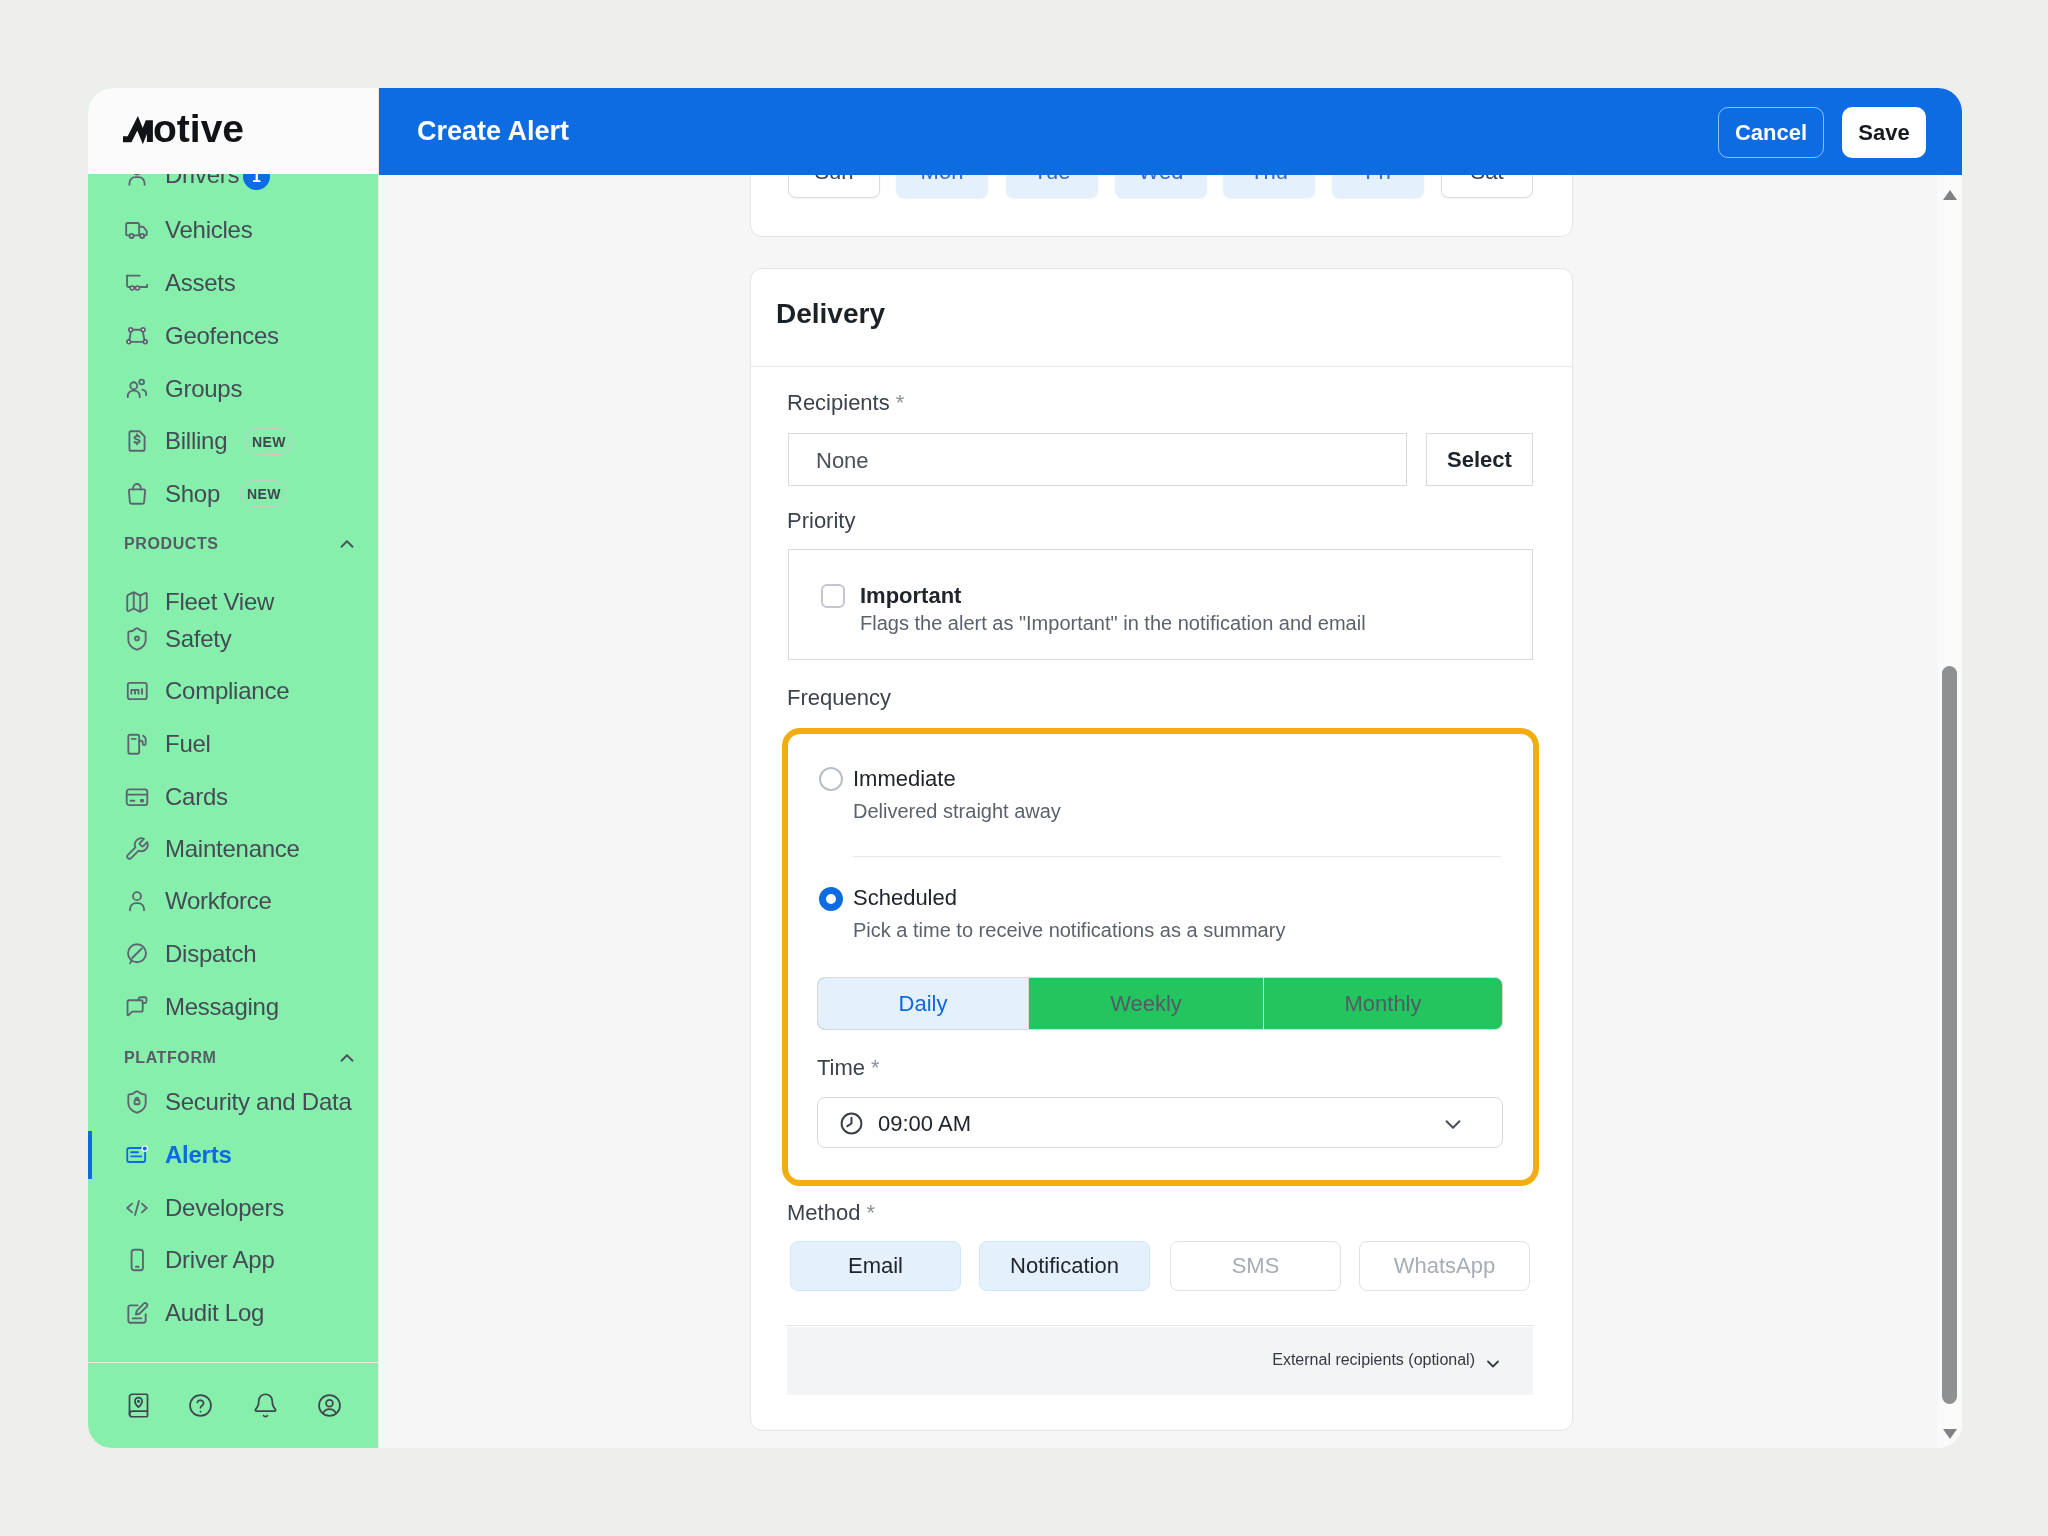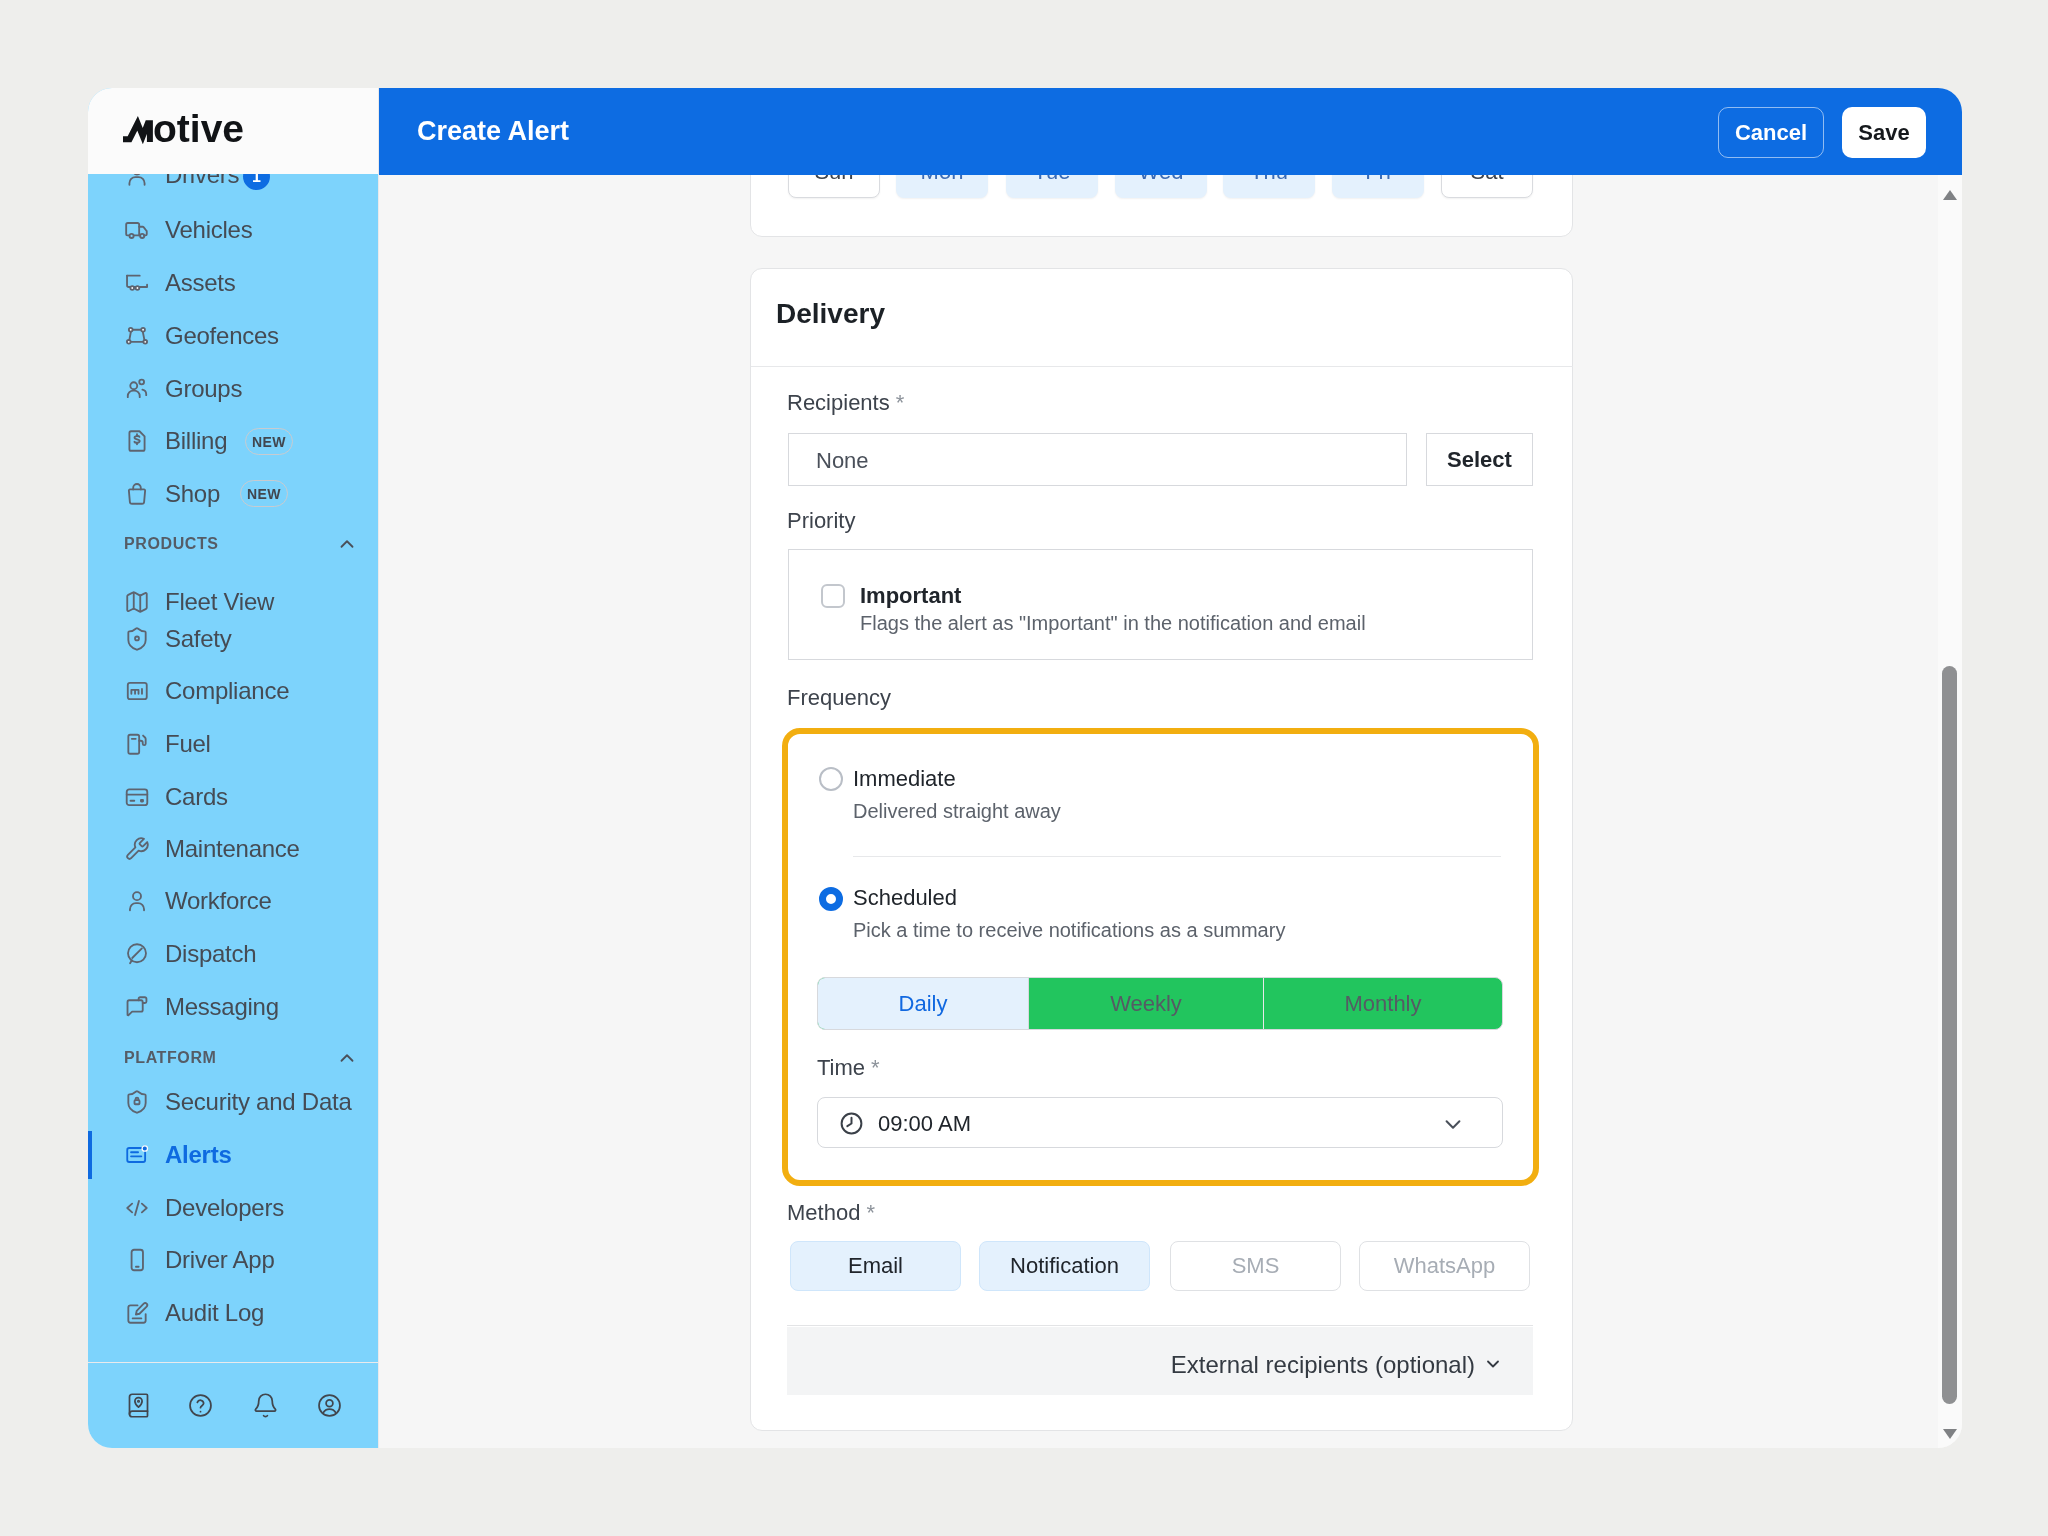--- a/index.html
+++ b/index.html
@@ -3,21 +3,21 @@
 <meta charset="utf-8">
 <style>
 * { margin:0; padding:0; box-sizing:border-box; }
 html,body { width:2048px; height:1536px; overflow:hidden; background:#eeeeec;
   font-family:"Liberation Sans", sans-serif; }
 #app { position:absolute; left:88px; top:88px; width:1874px; height:1360px;
   background:#f6f6f6; border-radius:24px; overflow:hidden; }
 
 
 #sidebar { position:absolute; left:0; top:0; width:291px; height:1360px;
-  background:#7dd3fc; border-right:1px solid #e9e9eb; }
+  background:#86efac; border-right:1px solid #e9e9eb; }
 .mrow { position:absolute; left:0; width:290px; height:52px; display:flex;
   align-items:center; color:#454b54; font-size:24px; letter-spacing:-0.25px; }
 .mrow svg { position:absolute; left:36px; width:26px; height:26px; }
 .mrow .lbl { position:absolute; left:77px; white-space:nowrap; }
 .mhead { position:absolute; left:36px; width:218px; color:#555c66; font-size:16px;
   font-weight:700; letter-spacing:0.6px; display:flex; align-items:center; height:40px; }
 .mhead svg { position:absolute; right:-16px; width:22px; height:22px; }
 .newbadge { position:absolute; border:1px solid #c8cbd0; border-radius:14px;
   font-size:14px; font-weight:700; color:#41464e; letter-spacing:0.5px;
   height:27px; display:flex; align-items:center; justify-content:center; }
@@ -79,21 +79,21 @@
   border:1px solid #d7d9dd; border-radius:8px; background:#22c55e; display:flex; overflow:hidden; }
 .tab { flex:1; display:flex; align-items:center; justify-content:center; font-size:22px; color:#555b64; }
 #tab-daily { background:#e4f1fd; color:#1068e0; border-right:1px solid #d7d9dd; flex:0 0 211px; }
 #tab-monthly { border-left:1px solid #e7e8ea; flex:0 0 239px; }
 #timebox { position:absolute; left:29px; top:363px; width:686px; height:51px;
   border:1px solid #d7d9dd; border-radius:8px; background:#fff; }
 #timebox .tval { position:absolute; left:60px; top:13px; font-size:22px; color:#20252b; }
 
 
 #extstrip { position:absolute; left:36px; top:1058px; width:746px; height:68px; background:#f3f4f5; }
-#extstrip .txt { position:absolute; right:58px; top:24px; font-size:24px; color:#343a42; }
+#extstrip .txt { position:absolute; right:58px; top:24px; font-size:16px; color:#343a42; }
 #ext-div { position:absolute; left:36px; top:1056px; width:746px; height:1px; background:#e3e4e6; }
 
 
 #scroll { position:absolute; left:1850px; top:87px; width:24px; height:1273px; background:#fafafa; }
 #sthumb { position:absolute; left:4px; top:491px; width:15px; height:738px; background:#8f9092; border-radius:8px; }
 </style>
 </head>
 <body>
 <div id="app">
   <div id="header">

